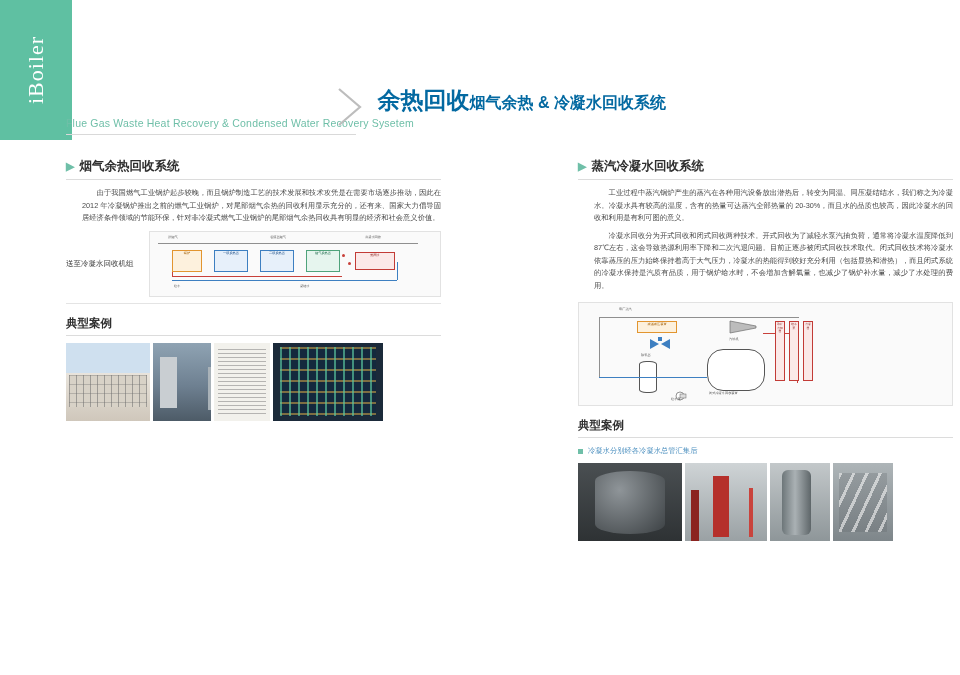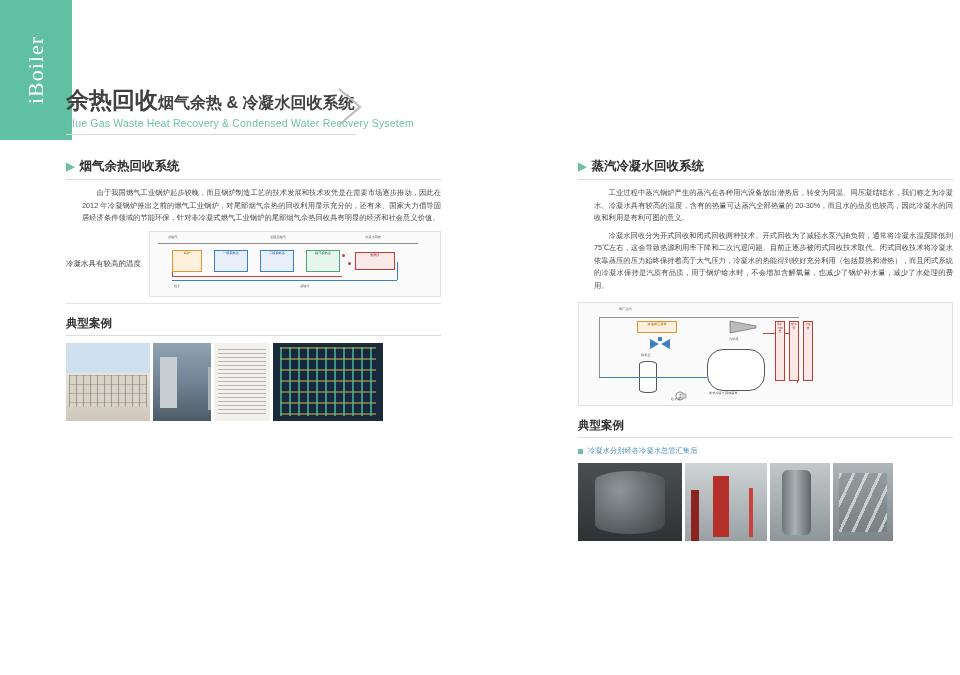--- a/index.html
+++ b/index.html
@@ -40,23 +40,24 @@
   }
   
   .title-wrap {
     position: absolute;
     left: 66px; top: 88px;
     width: 600px;
   }
   .title-cn {
     font-size: 23px;
     font-weight: bold;
-    color: #404040;
+    color: #0369a1;
     letter-spacing: 0px;
     line-height: 1.1;
+    text-align: right;
   }
   .title-cn .main { font-size: 23px; }
   .title-cn .sub  { font-size: 16px; font-weight: bold; }
   .title-en {
     margin-top: 4px;
     font-size: 10.5px;
     color: #6fbfa8;
     letter-spacing: 0.2px;
     font-family: "Liberation Sans", sans-serif;
   }
@@ -333,21 +334,21 @@
 
     <div class="sec-head">
       <span class="arrow">▶</span>
       <span>烟气余热回收系统</span>
     </div>
     <div class="sec-rule"></div>
 
     <p class="para">由于我国燃气工业锅炉起步较晚，而且锅炉制造工艺的技术发展和技术攻凭是在需要市场逐步推动，因此在 2012 年冷凝锅炉推出之前的燃气工业锅炉，对尾部烟气余热的回收利用显示充分的，还有来、国家大力倡导固居经济条件领域的节能环保，针对非冷凝式燃气工业锅炉的尾部烟气余热回收具有明显的经济和社会意义价值。</p>
 
     <div class="diagram-row">
-      <div class="diagram-label">冷凝水具有较高的温度</div>
+      <div class="diagram-label">送至冷凝水回收机组</div>
       <div class="diagram-box">
 
         <div class="lbl" style="left:18px;top:3px;">排烟气</div>
         <div class="lbl" style="left:120px;top:3px;">省煤器烟气</div>
         <div class="lbl" style="left:215px;top:3px;">冷凝水回收</div>
 
         <div class="line-h" style="left:8px;top:11px;width:260px;"></div>
 
         <div class="blk org" style="left:22px;top:18px;width:30px;height:22px;">锅炉</div>
         <div class="blk blu" style="left:64px;top:18px;width:34px;height:22px;">一级换热器</div>
@@ -389,21 +390,21 @@
 
   <div class="col col-right">
 
     <div class="sec-head">
       <span class="arrow">▶</span>
       <span>蒸汽冷凝水回收系统</span>
     </div>
     <div class="sec-rule"></div>
 
     <p class="para">工业过程中蒸汽锅炉产生的蒸汽在各种用汽设备放出潜热后，转变为同温、同压凝结结水，我们称之为冷凝水。冷凝水具有较高的温度，含有的热量可达蒸汽全部热量的 20-30%，而且水的品质也较高，因此冷凝水的回收和利用是有利可图的意义。</p>
-    <p class="para">冷凝水回收分为开式回收和闭式回收两种技术。开式回收为了减轻水泵汽抽负荷，通常将冷凝水温度降低到 75℃左右，这会导致热源利用率下降和二次汽退问题。目前正逐步被闭式回收技术取代。闭式回收技术将冷凝水依靠蒸压的压力始终保持着高于大气压力，冷凝水的热能得到较好充分利用（包括显热和潜热），而且闭式系统的冷凝水保持是汽质有品质，用于锅炉给水时，不会增加含解氧量，也减少了锅炉补水量，减少了水处理的费用。</p>
+    <p class="para">冷凝水回收分为开式回收和闭式回收两种技术。开式回收为了减轻水泵汽抽负荷，通常将冷凝水温度降低到 87℃左右，这会导致热源利用率下降和二次汽退问题。目前正逐步被闭式回收技术取代。闭式回收技术将冷凝水依靠蒸压的压力始终保持着高于大气压力，冷凝水的热能得到较好充分利用（包括显热和潜热），而且闭式系统的冷凝水保持是汽质有品质，用于锅炉给水时，不会增加含解氧量，也减少了锅炉补水量，减少了水处理的费用。</p>
 
     <div style="margin-top:10px;">
       <div class="diagram-box tall" style="height:102px;">
         <div class="lbl" style="left:40px;top:4px;">电厂蒸汽</div>
         <div class="line-h" style="left:20px;top:14px;width:200px;"></div>
         <div class="line-v" style="left:20px;top:14px;height:60px;"></div>
         <div class="blk org" style="left:58px;top:18px;width:40px;height:12px;">减温减压装置</div>
 
         <div style="position:absolute;left:150px;top:16px;">
           <svg width="28" height="16" viewBox="0 0 28 16">

